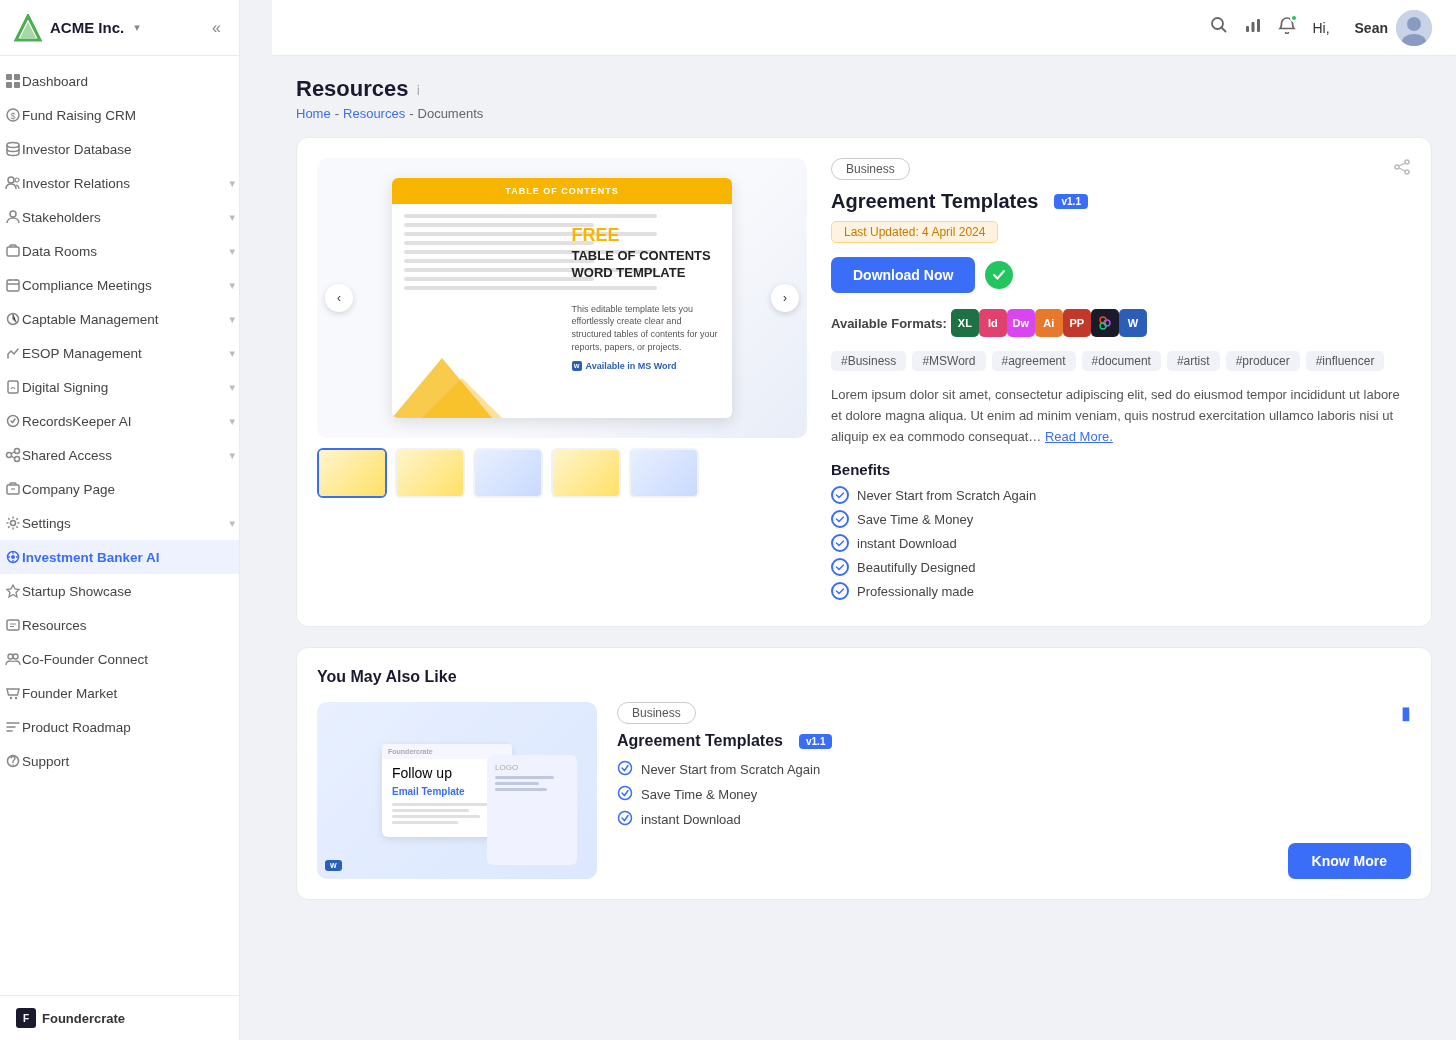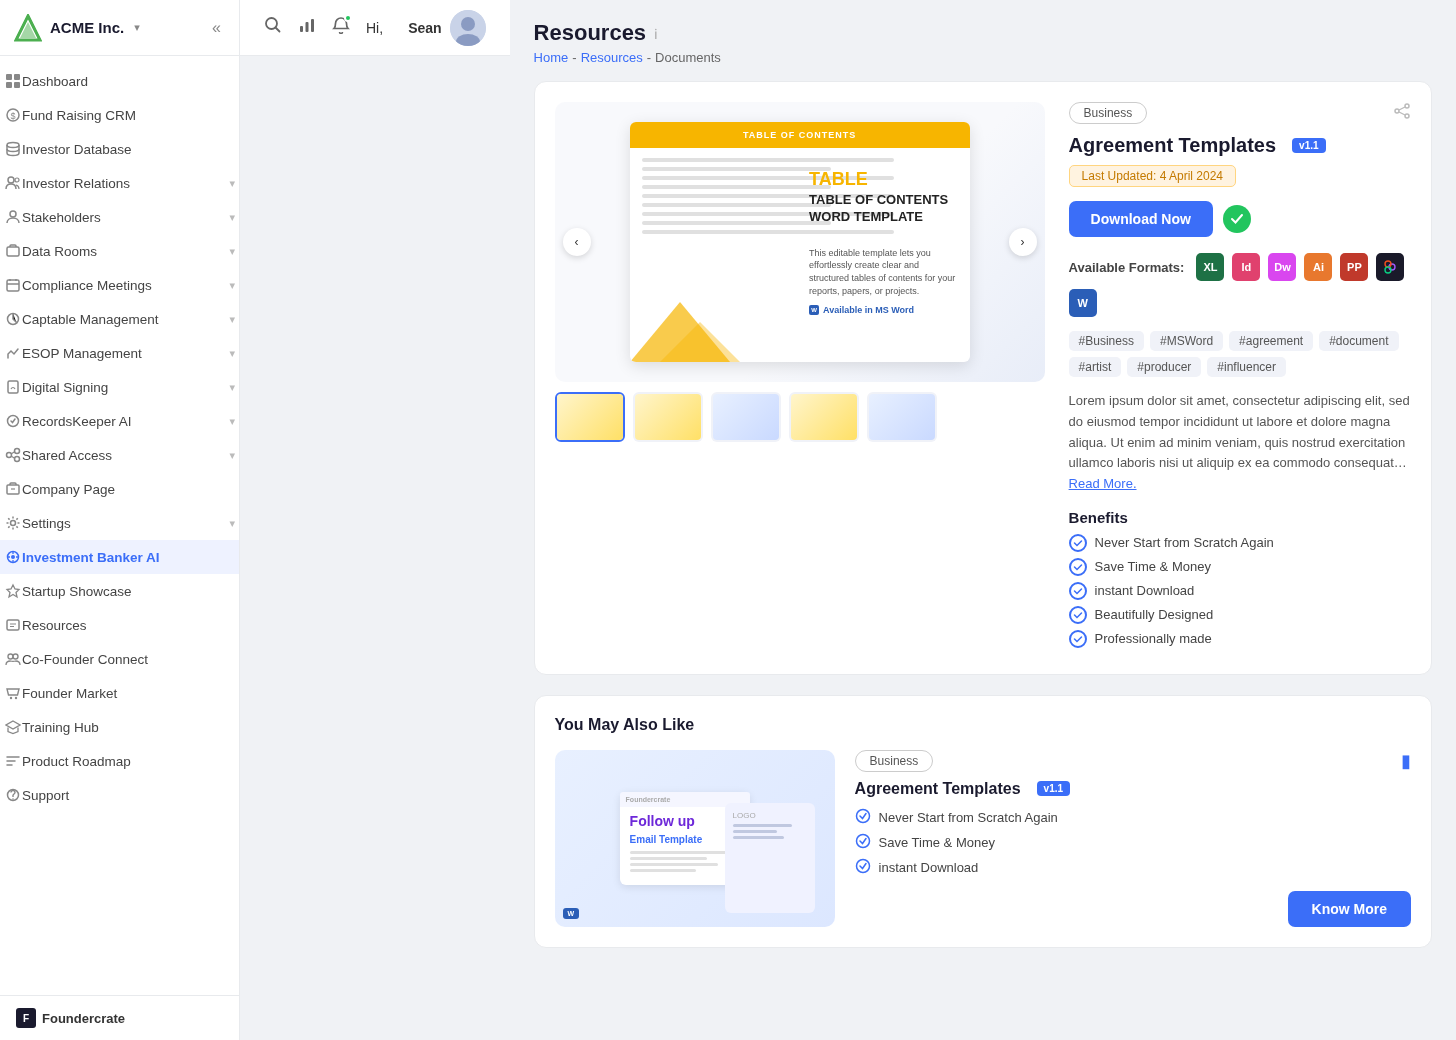--- a/index.html
+++ b/index.html
@@ -27,21 +27,21 @@
     }
     .nav-item.active { color: #3b6ef8; background: #eef2ff; }
     .nav-item .nav-icon { width: 18px; height: 18px; display: flex; align-items: center; justify-content: center; flex-shrink: 0; }
     .nav-item .nav-label { flex: 1; }
     .nav-item .nav-chevron { font-size: 11px; color: #bbb; }
     .sidebar-footer { padding: 12px 16px; border-top: 1px solid #e8eaed; }
     .founder-logo { display: flex; align-items: center; gap: 6px; font-size: 13px; font-weight: 700; color: #333; }
     .founder-logo-icon { width: 20px; height: 20px; background: #1a1a2e; display: flex; align-items: center; justify-content: center; border-radius: 3px; font-size: 10px; color: #fff; }
 
     
-    .main { flex: 1; display: flex; flex-direction: row; height: 100vh; overflow: hidden; }
+    .main { flex: 1; display: flex; flex-direction: column; height: 100vh; overflow: hidden; padding-left: 32px; }
     .topbar {
       background: #fff; border-bottom: 1px solid #e8eaed; height: 56px;
       display: flex; align-items: center; justify-content: flex-end;
       padding: 0 24px; gap: 16px; flex-shrink: 0;
     }
     .topbar-icon { cursor: pointer; color: #666; font-size: 18px; position: relative; }
     .topbar-icon .dot { position: absolute; top: -2px; right: -2px; width: 8px; height: 8px; background: #22c55e; border-radius: 50%; border: 2px solid #fff; }
     .user-greeting { display: flex; align-items: center; gap: 8px; font-size: 14px; color: #333; }
     .user-avatar { width: 36px; height: 36px; border-radius: 50%; background: #c9d3e8; overflow: hidden; display: flex; align-items: center; justify-content: center; font-weight: 600; color: #555; font-size: 14px; }
 
@@ -80,21 +80,21 @@
     .resource-info { flex: 1; }
     .category-badge { display: inline-block; padding: 3px 14px; border-radius: 20px; border: 1px solid #ccc; font-size: 12px; color: #555; margin-bottom: 10px; }
     .resource-title-row { display: flex; align-items: center; justify-content: space-between; margin-bottom: 8px; }
     .resource-title { font-size: 20px; font-weight: 700; color: #1a1a2e; }
     .version-badge { background: #3b6ef8; color: #fff; font-size: 10px; padding: 2px 7px; border-radius: 4px; font-weight: 600; margin-left: 8px; }
     .share-icon { color: #bbb; cursor: pointer; font-size: 16px; }
     .update-badge { display: inline-block; background: #fff3e0; border: 1px solid #ffd580; color: #c47a00; padding: 3px 12px; border-radius: 5px; font-size: 12px; margin-bottom: 14px; }
     .download-row { display: flex; align-items: center; gap: 10px; margin-bottom: 16px; }
     .download-btn { background: #3b6ef8; color: #fff; border: none; border-radius: 7px; padding: 10px 22px; font-size: 14px; font-weight: 600; cursor: pointer; }
     .check-icon { width: 28px; height: 28px; background: #22c55e; border-radius: 50%; display: flex; align-items: center; justify-content: center; color: #fff; font-size: 14px; }
-    .formats-row { display: flex; align-items: center; gap: 8px; margin-bottom: 14px; flex-wrap: wrap; }
+    .formats-row { display: flex; align-items: center; margin-bottom: 14px; flex-wrap: wrap; }
     .formats-label { font-size: 13px; color: #444; font-weight: 600; margin-right: 4px; }
     .format-icon { width: 28px; height: 28px; border-radius: 5px; display: flex; align-items: center; justify-content: center; font-size: 11px; font-weight: 700; color: #fff; flex-shrink: 0; }
     .fmt-xl { background: #1e7145; }
     .fmt-id { background: #e0416e; }
     .fmt-dw { background: #d946ef; }
     .fmt-ai { background: #e8782e; }
     .fmt-pp { background: #c0392b; }
     .fmt-fig { background: #1a1a2a; }
     .fmt-wd { background: #2b5eb7; }
     .tags-row { display: flex; flex-wrap: wrap; gap: 6px; margin-bottom: 14px; }
@@ -105,21 +105,21 @@
     .benefit-item { display: flex; align-items: center; gap: 8px; font-size: 13px; color: #444; margin-bottom: 6px; }
     .benefit-check { width: 18px; height: 18px; border-radius: 50%; border: 2px solid #3b6ef8; display: flex; align-items: center; justify-content: center; color: #3b6ef8; font-size: 10px; flex-shrink: 0; }
 
     
     .also-section { background: #fff; border-radius: 12px; padding: 20px; border: 1px solid #e8eaed; }
     .also-title { font-size: 16px; font-weight: 700; color: #1a1a2e; margin-bottom: 16px; }
     .also-card { display: flex; gap: 20px; align-items: stretch; }
     .also-img { width: 280px; min-height: 140px; background: linear-gradient(135deg, #e8f0ff, #dce7ff); border-radius: 10px; overflow: hidden; display: flex; align-items: center; justify-content: center; position: relative; flex-shrink: 0; }
     .also-doc { background: #fff; border-radius: 6px; box-shadow: 0 2px 8px rgba(0,0,0,0.1); padding: 10px; width: 130px; position: relative; left: -10px; }
     .also-doc-header { background: #3b6ef8; padding: 6px; border-radius: 4px 4px 0 0; margin: -10px -10px 6px; font-size: 9px; color: #fff; font-weight: 700; text-align: center; }
-    .also-follow { font-size: 14px; font-weight: 700; color: #6d28d9; margin-bottom: 4px; line-height: 1.2; }
+    .also-follow { font-size: 14px; font-weight: 400; color: #000000; margin-bottom: 4px; line-height: 1.2; }
     .also-email { font-size: 10px; font-weight: 700; color: #3b6ef8; }
     .also-dlines { margin-top: 6px; }
     .also-dline { height: 3px; background: #e0e0e0; border-radius: 2px; margin-bottom: 3px; }
     .also-doc2 { background: #f0f2ff; border-radius: 6px; width: 90px; height: 110px; display: flex; flex-direction: column; padding: 8px; position: absolute; right: 20px; bottom: 14px; }
     .logo-placeholder { font-size: 8px; color: #aaa; margin-bottom: 4px; }
     .also-dlines2 { flex: 1; }
     .ms-badge { position: absolute; bottom: 8px; left: 8px; background: #2b5eb7; color: #fff; font-size: 7px; padding: 2px 5px; border-radius: 3px; font-weight: 700; }
     .also-info { flex: 1; }
     .also-cat { display: inline-block; padding: 3px 14px; border-radius: 20px; border: 1px solid #ccc; font-size: 12px; color: #555; margin-bottom: 8px; }
     .also-title-row { display: flex; align-items: center; justify-content: space-between; margin-bottom: 10px; }
@@ -356,29 +356,20 @@
       <span class="nav-icon">
         <svg width="16" height="16" viewBox="0 0 16 16">
             <path d="M2 4h12l-1.5 6H3.5L2 4z" fill="none" stroke="#888" stroke-width="1.4"></path>
             <circle cx="6" cy="13" r="1.2" fill="#888"></circle>
             <circle cx="11" cy="13" r="1.2" fill="#888"></circle>
           </svg>
       </span>
       <span class="nav-label">Founder Market</span>
     </div>
 
-    <div class="nav-item">
-      <span class="nav-icon">
-        <svg width="16" height="16" viewBox="0 0 16 16">
-            <path d="M8 2l7 4-7 4-7-4z" fill="none" stroke="#888" stroke-width="1.4"></path>
-            <path d="M3 8.5v4l5 2 5-2v-4" fill="none" stroke="#888" stroke-width="1.3"></path>
-          </svg>
-      </span>
-      <span class="nav-label">Training Hub</span>
-    </div>
 
     <div class="nav-item">
       <span class="nav-icon">
         <svg width="16" height="16" viewBox="0 0 16 16">
             <path d="M2 4h12M2 8h8M2 12h5" stroke="#888" stroke-width="1.5" stroke-linecap="round"></path>
           </svg>
       </span>
       <span class="nav-label">Product Roadmap</span>
     </div>
 
@@ -474,21 +465,21 @@
                 <div class="doc-line medium"></div>
               </div>
 
               <svg style="position:absolute;bottom:0;left:0;width:120px;height:80px;" viewBox="0 0 120 80">
                 <polygon points="0,80 50,20 100,80" fill="#f7b500" opacity="0.7"></polygon>
                 <polygon points="30,80 70,40 110,80" fill="#f7b500" opacity="0.4"></polygon>
               </svg>
             </div>
 
             <div class="gallery-title-overlay">
-              <div style="font-size:18px;font-weight:900;color:#f7b500;">TABLE</div>
+              <div style="font-size:18px;font-weight:900;color:#f7b500;">FREE</div>
               <div style="font-size:13px;font-weight:700;color:#222;max-width:150px;line-height:1.3;margin-top:2px;">TABLE OF CONTENTS WORD TEMPLATE</div>
               <div style="font-size:9px;color:#555;max-width:150px;margin-top:21px;line-height:1.4;" id="gallery-short-desc">This editable template lets you effortlessly create clear and structured tables of contents for your reports, papers, or projects.</div>
               <div style="display:flex;align-items:center;gap:4px;margin-top:8px;">
                 <div class="ms-word-dot">W</div>
                 <span style="font-size:9px;color:#2b5eb7;font-weight:600;">Available in MS Word</span>
               </div>
             </div>
             <div class="gallery-nav">‹</div>
             <div class="gallery-nav right">›</div>
           </div>

